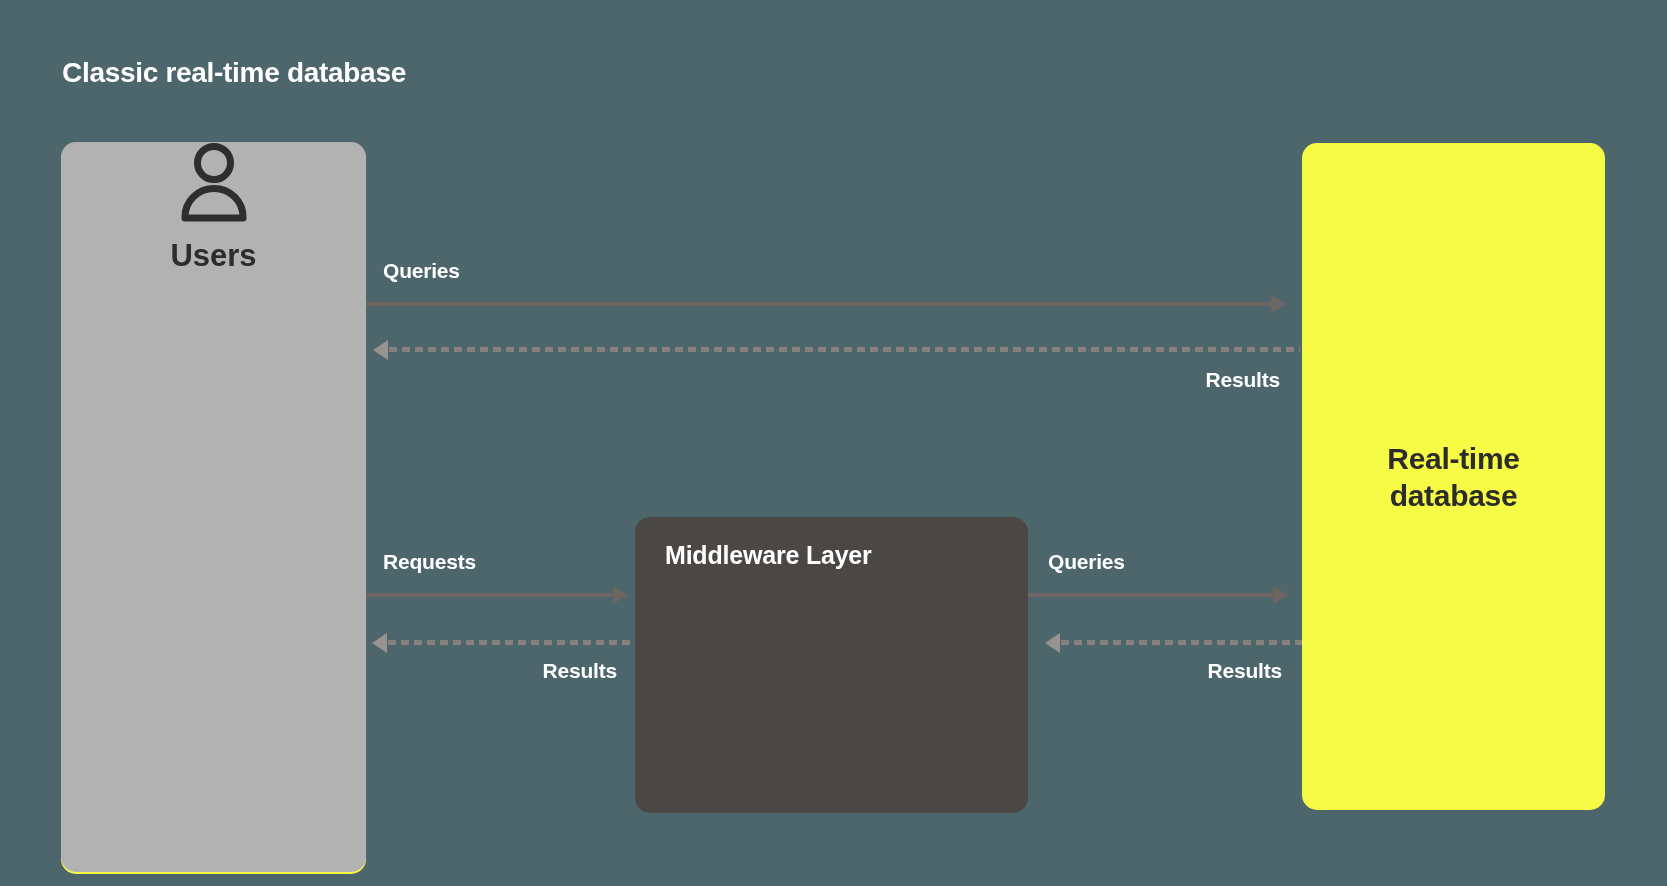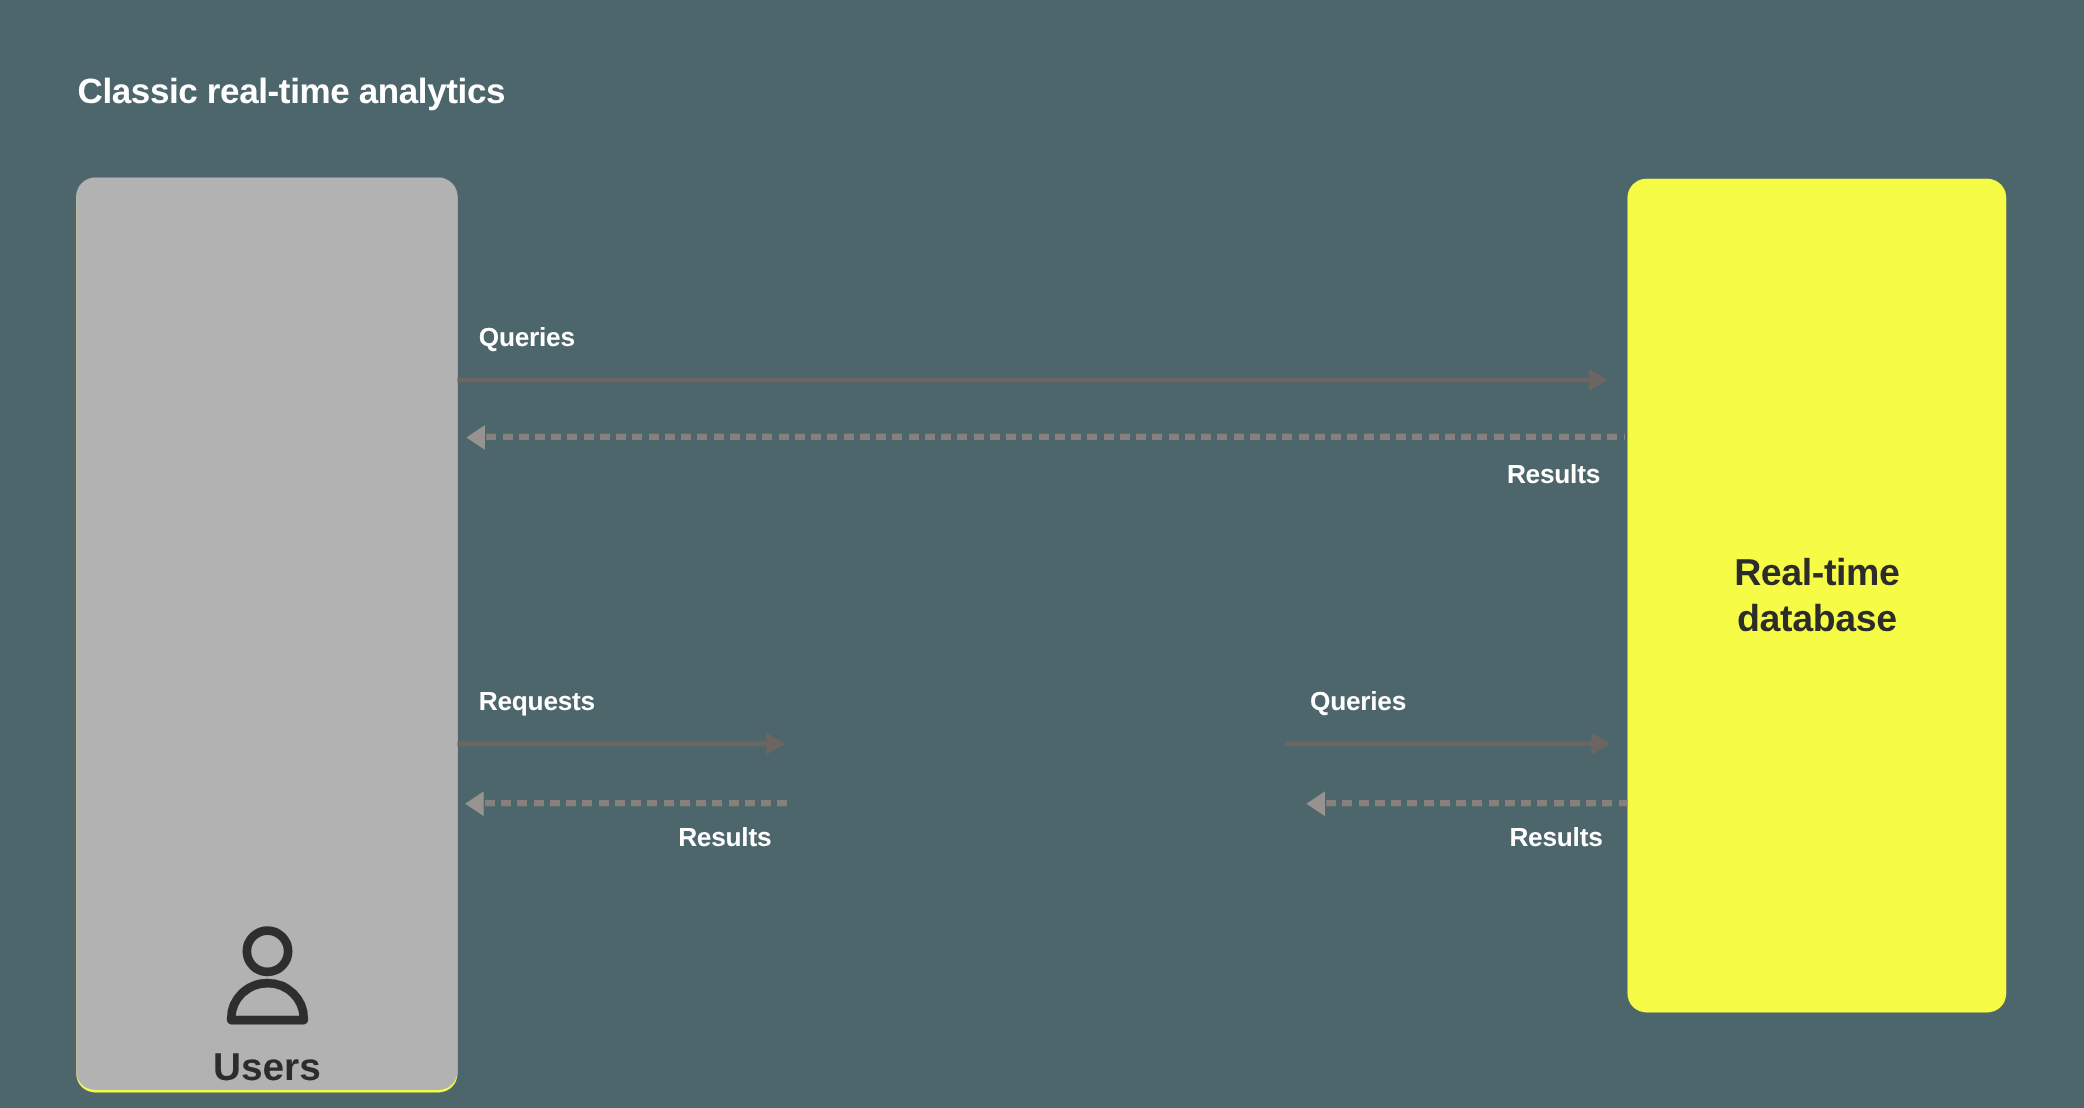--- a/index.html
+++ b/index.html
@@ -18,21 +18,21 @@
     letter-spacing: -0.3px;
   }
 
   .node {
     position: absolute; border-radius: 15px;
     display: flex; flex-direction: column;
   }
   .node-users {
     left: 61px; top: 142px; width: 305px; height: 730px;
     background: var(--users-box, #b2b2b2);
-    align-items: center; justify-content: flex-end;
+    align-items: center; justify-content: flex-start;
     box-shadow: 0 2px 0 0 var(--database-box, #f6fb46);
   }
   .users-label {
     margin-top: 16px;
     font-size: 31px; font-weight: 700; color: var(--dark-text, #2e2e2c);
   }
   .node-middleware {
     left: 635px; top: 517px; width: 393px; height: 296px;
     background: var(--middleware-box, #4a4745);
     padding: 24px 30px;
@@ -80,32 +80,35 @@
     border-right: 15px solid var(--arrowhead-dashed, #979390);
   }
 
   .user-icon-svg { display: block; }
 </style>
 </head>
 <body>
 
 <div class="canvas">
 
-  <div class="diagram-title">Classic real-time analytics</div>
+  <div class="diagram-title">Classic real-time database</div>
 
   <div class="node node-users">
     <span>
       <svg class="user-icon-svg" width="72" height="80" viewBox="0 0 72 80" fill="none" stroke="#2e2e2c" stroke-width="7" stroke-linejoin="round" stroke-linecap="round">
         <circle cx="36" cy="21" r="16.5"></circle>
         <path d="M7 76 v-1 c0 -16 13 -28.5 29 -28.5 c16 0 29 12.5 29 28.5 v1 z"></path>
       </svg>
     </span>
     <div class="users-label">Users</div>
   </div>
 
+  <div class="node node-middleware">
+    <div class="middleware-label">Middleware Layer</div>
+  </div>
 
   <div class="node node-database">
     <div class="database-label">Real-time database</div>
   </div>
 
   <div class="flow-label" style="left:383px; top:259px;">Queries</div>
   <div class="arrow-line" style="left:366px; top:302px; width:906px;"></div>
   <div class="arrow-head right" style="left:1271px; top:295px;"></div>
 
   <div class="arrow-head left" style="left:373px; top:340px;"></div>

